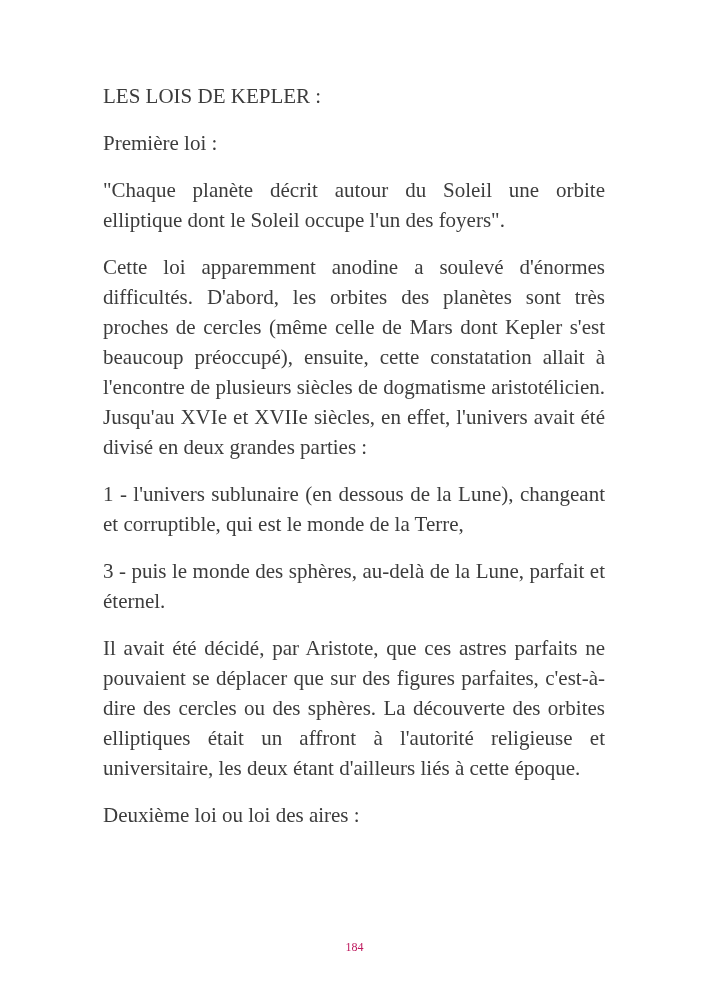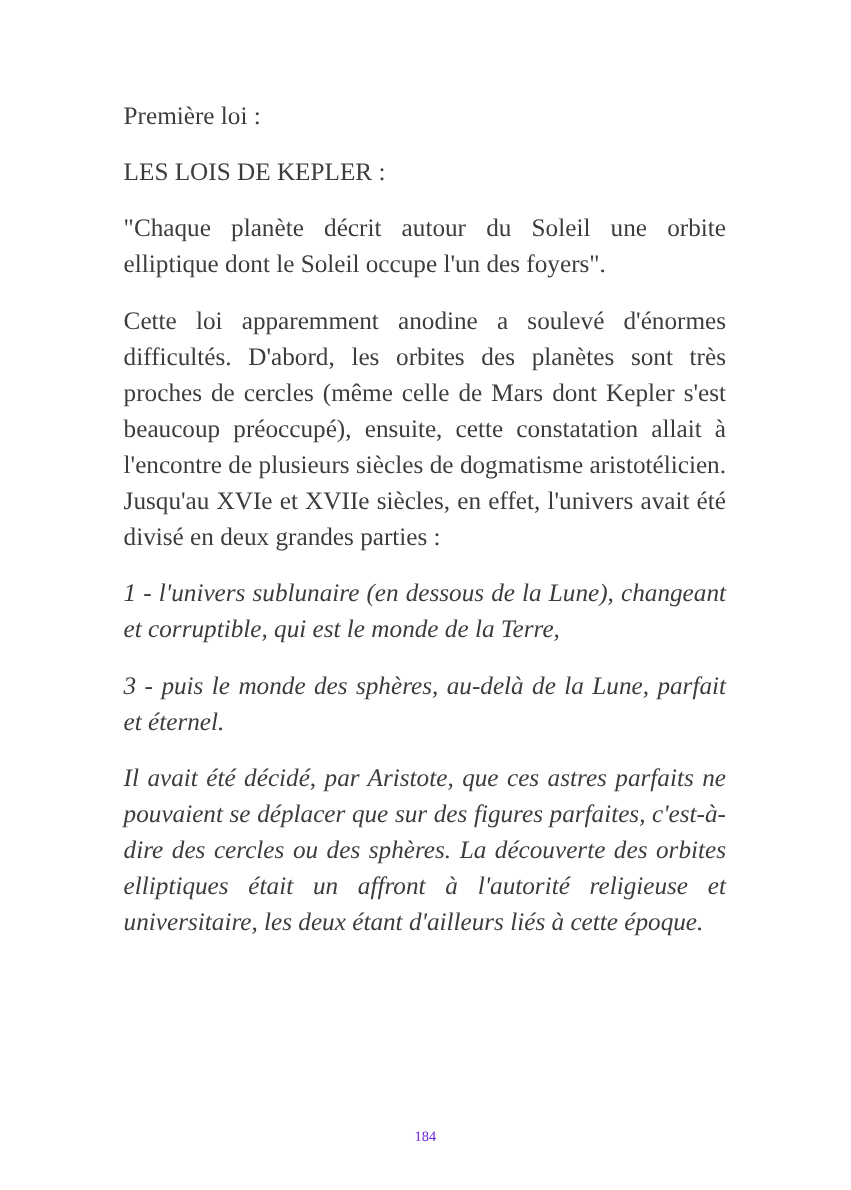--- a/index.html
+++ b/index.html
@@ -26,47 +26,47 @@
     margin: 0 0 17px 0;
     font-size: 21px;
     line-height: 30px;
     text-align: justify;
     text-justify: inter-word;
   }
   .heading {
     text-align: left;
   }
   .italic {
-    font-style: italic;
   }
   .page-number {
     position: absolute;
     bottom: 38px;
     left: 0;
     width: 100%;
     text-align: center;
     font-size: 12px;
     line-height: 14px;
-    color: #6d28d9;
+    color: #be185d;
     font-family: "Liberation Serif", "DejaVu Serif", serif;
   }
 </style>
 </head>
 <body>
 
 <div class="page">
+  <p class="para heading">LES LOIS DE KEPLER :</p>
+
   <p class="para heading">Première loi :</p>
-
-  <p class="para heading">LES LOIS DE KEPLER :</p>
 
   <p class="para">"Chaque planète décrit autour du Soleil une orbite elliptique dont le Soleil occupe l'un des foyers".</p>
 
   <p class="para">Cette loi apparemment anodine a soulevé d'énormes difficultés. D'abord, les orbites des planètes sont très proches de cercles (même celle de Mars dont Kepler s'est beaucoup préoccupé), ensuite, cette constatation allait à l'encontre de plusieurs siècles de dogmatisme aristotélicien. Jusqu'au XVIe et XVIIe siècles, en effet, l'univers avait été divisé en deux grandes parties :</p>
 
   <p class="para italic">1 - l'univers sublunaire (en dessous de la Lune), changeant et corruptible, qui est le monde de la Terre,</p>
 
   <p class="para italic">3 - puis le monde des sphères, au-delà de la Lune, parfait et éternel.</p>
 
   <p class="para italic">Il avait été décidé, par Aristote, que ces astres parfaits ne pouvaient se déplacer que sur des figures parfaites, c'est-à-dire des cercles ou des sphères. La découverte des orbites elliptiques était un affront à l'autorité religieuse et universitaire, les deux étant d'ailleurs liés à cette époque.</p>
 
+  <p class="para heading">Deuxième loi ou loi des aires :</p>
 
   <div class="page-number">184</div>
 </div>
 
 </body></html>

